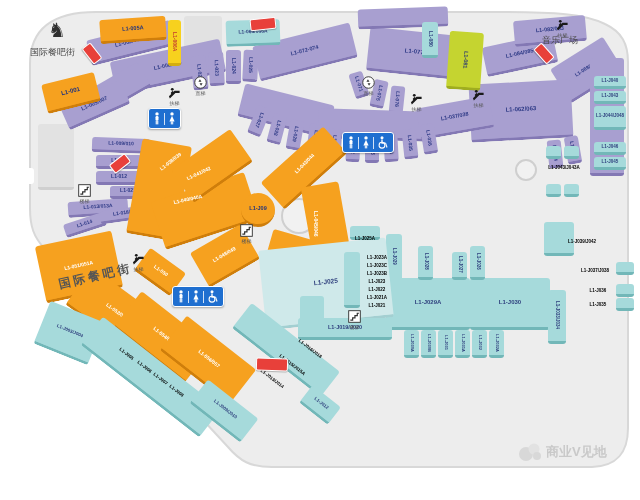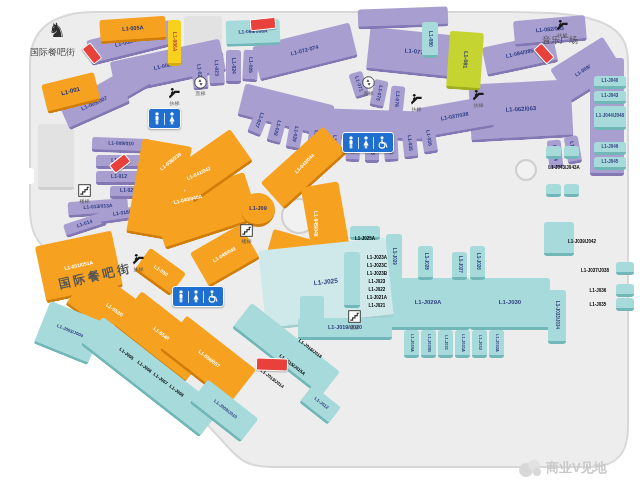--- a/index.html
+++ b/index.html
@@ -517,21 +517,21 @@
       <div class="mk" style="left: 534px; top: 48px; width: 18px; height: 9px; transform: rotate(48deg);"></div>
       <div class="mk" style="left: 110px; top: 158px; width: 18px; height: 9px; transform: rotate(-38deg);"></div>
       <div class="mk" style="left: 256px; top: 358px; width: 30px; height: 11px; transform: rotate(2deg);"></div>
     </div>
 
   <div class="horse" style="left:48px;top:20px">♞</div>
   <div class="plaza" style="left:30px;top:46px;font-size:9px">国际餐吧街</div>
   <div class="plaza" style="left:542px;top:34px;font-size:9px">音乐广场</div>
   <div class="street" style="left:58px;top:268px">国际餐吧街</div>
 
-  <div class="wm" style="left:518px;top:458px">
+  <div class="wm" style="left:518px;top:442px">
     <svg width="24" height="20" viewBox="0 0 24 20">
       <circle cx="8" cy="12" r="7" fill="#d8d8d8"></circle>
       <circle cx="16" cy="7" r="5.5" fill="#e2e2e2"></circle>
       <circle cx="19" cy="14" r="4" fill="#d8d8d8"></circle>
     </svg>
     <span>商业V见地</span>
   </div>
 </div>
 
 </body></html>

